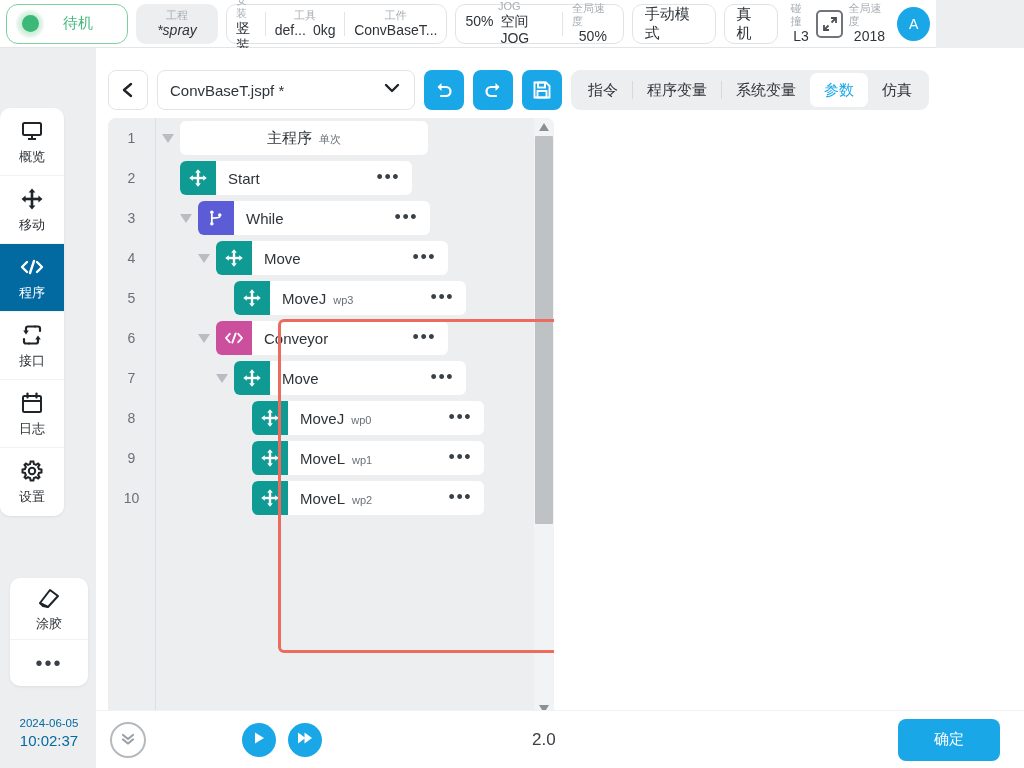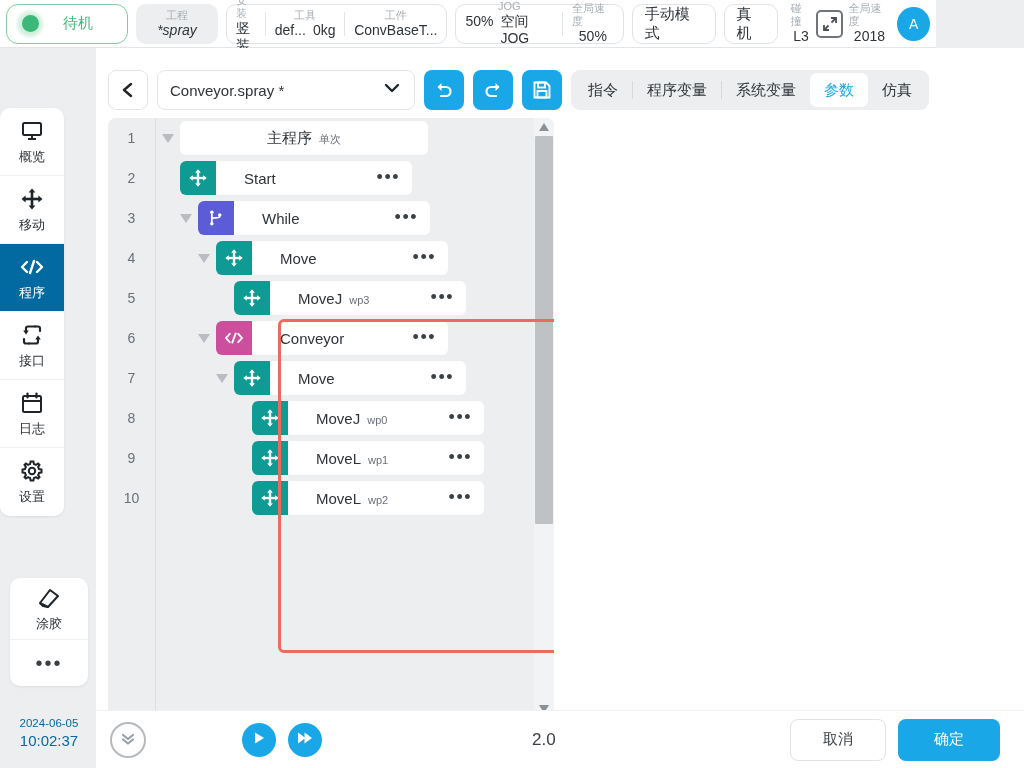--- a/index.html
+++ b/index.html
@@ -166,21 +166,21 @@
   .indent { flex: 0 0 auto; }
   .node {
     height: 34px; background: #fff; border-radius: 6px;
     display: flex; align-items: center; overflow: hidden; flex: 1 1 auto;
     cursor: pointer;
   }
   .node-ico {
     width: 36px; height: 34px; display: flex; align-items: center;
     justify-content: center; flex: 0 0 auto;
   }
-  .node-text { flex: 1 1 auto; padding-left: 28px; display: flex; align-items: baseline; gap: 7px; }
+  .node-text { flex: 1 1 auto; padding-left: 12px; display: flex; align-items: baseline; gap: 7px; }
   .node-label { font-size: 15px; color: #2f3439; }
   .node-sub { font-size: 11px; color: #6a7076; }
   .node-menu { padding: 0 12px; cursor: pointer; }
   .dots { font-size: 18px; color: #3a4046; letter-spacing: 1.5px; line-height: 8px; }
   .row-main .node { background: #fff; }
   .row-main .node-text { justify-content: center; padding-left: 0; }
 
   #selection-box {
     position: absolute; left: 170px; top: 201px; width: 353px; height: 334px;
     border: 3px solid #ec6a5e; border-radius: 6px; pointer-events: none;
@@ -423,21 +423,21 @@
 
 <div id="main">
 
   <div id="editor-toolbar">
     <div id="back-btn">
       <svg width="20" height="20" viewBox="0 0 20 20">
           <polyline points="13,4 6,10 13,16" fill="none" stroke="#1f2429" stroke-width="2.4" stroke-linecap="round" stroke-linejoin="round"></polyline>
         </svg>
     </div>
     <div id="file-select">
-      <span id="file-name">Conveyor.spray *</span>
+      <span id="file-name">ConvBaseT.jspf *</span>
       <span>
         <svg width="20" height="20" viewBox="0 0 20 20">
             <polyline points="4,7 10,13 16,7" fill="none" stroke="#1f2429" stroke-width="2.4" stroke-linecap="round" stroke-linejoin="round"></polyline>
           </svg>
       </span>
     </div>
     <div class="ico-btn">
       <svg width="22" height="22" viewBox="0 0 22 22">
           <path d="M6 8 H13 A4.5 4.5 0 0 1 13 17 H8" fill="none" stroke="#fff" stroke-width="2.2" stroke-linecap="round"></path>
           <path d="M8.5 4 L4.5 8 L8.5 12 Z" fill="#fff"></path>
@@ -767,16 +767,15 @@
       <span>
         <svg width="18" height="18" viewBox="0 0 18 18">
             <polygon points="2,3.5 9.5,9 2,14.5" fill="#fff"></polygon>
             <polygon points="8.5,3.5 16,9 8.5,14.5" fill="#fff"></polygon>
           </svg>
       </span>
     </div>
   </div>
   <div id="speed-val">2.0</div>
   <div id="footer-actions">
-    <div id="cancel-btn">取消</div>
     <div id="confirm-btn">确定</div>
   </div>
 </div>
 
 </body></html>

